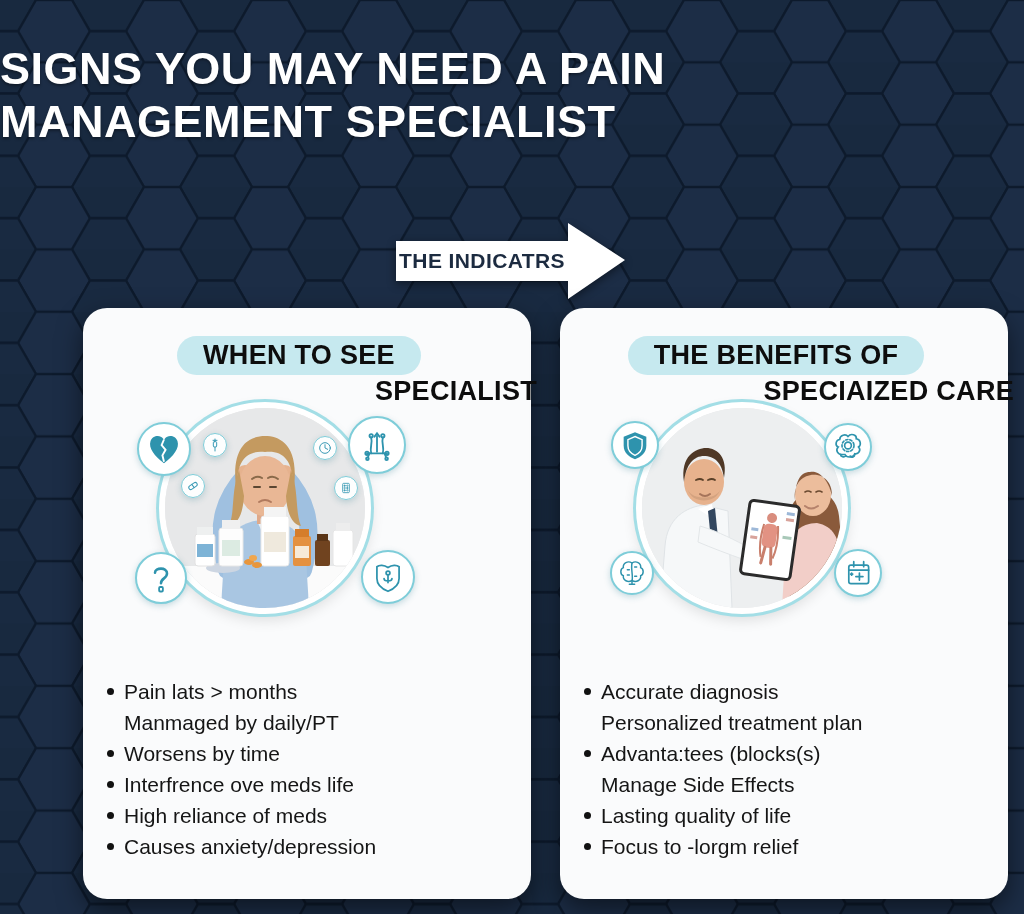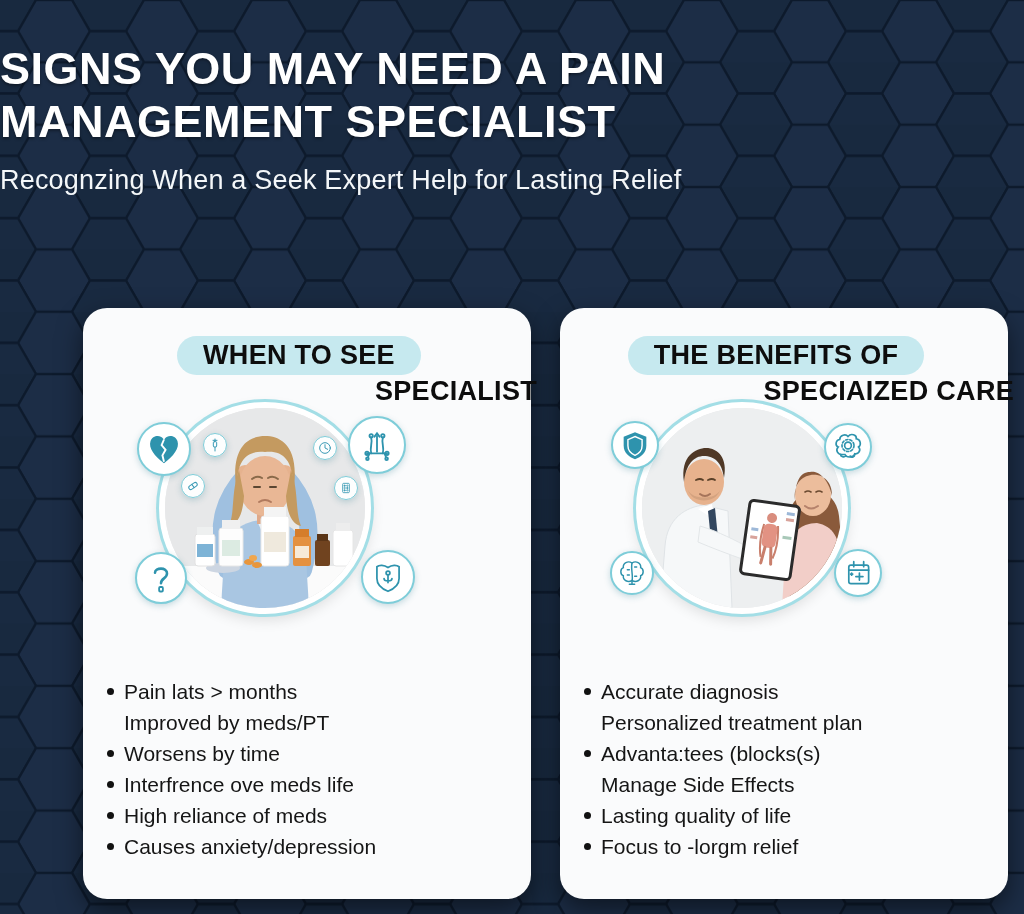--- a/index.html
+++ b/index.html
@@ -70,23 +70,28 @@
       </pattern>
     </defs>
     <rect width="1024" height="914" fill="url(#hexp)"></rect>
   </svg>
 
   <div class="header">
     <div class="title">
       <div>SIGNS YOU MAY NEED A PAIN</div>
       <div>MANAGEMENT SPECIALIST</div>
     </div>
-    <div class="subtitle">Recognzing When a Seek Expert Help for Lasting Relief</div>
   </div>
 
+  <div class="arrow-banner">
+    <svg width="232" height="78" viewBox="0 0 232 78">
+      <polygon points="0,19 172,19 172,1 229,38 172,77 172,59 0,59" fill="#ffffff"></polygon>
+    </svg>
+    <span class="arrow-label">THE INDICATRS</span>
+  </div>
 
   <section class="card card-left">
     <div class="card-title">
       <span class="hl">WHEN TO SEE</span>
       <span class="rest">SPECIALIST</span>
     </div>
 
     <div class="photo-circle">
       <svg viewBox="0 0 200 200" xmlns="http://www.w3.org/2000/svg">
         <rect width="200" height="200" fill="#e7e8e9"></rect>
@@ -198,21 +203,21 @@
         <circle cx="20" cy="24" r="2"></circle>
           <circle cx="28" cy="24" r="2" fill="#3a9ab5"></circle>
         <circle cx="20" cy="31" r="2" fill="#3a9ab5"></circle>
           <circle cx="28" cy="31" r="2"></circle>
       </svg>
     </div>
 
     <ul class="bullets">
       <li>
         <span>Pain lats &gt; months</span>
-        <span class="cont">Improved by meds/PT</span>
+        <span class="cont">Manmaged by daily/PT</span>
       </li>
       <li><span>Worsens by time</span></li>
       <li><span>Interfrence ove meds life</span></li>
       <li><span>High reliance of meds</span></li>
       <li><span>Causes anxiety/depression</span></li>
     </ul>
   </section>
 
   <section class="card card-right">
     <div class="card-title">

